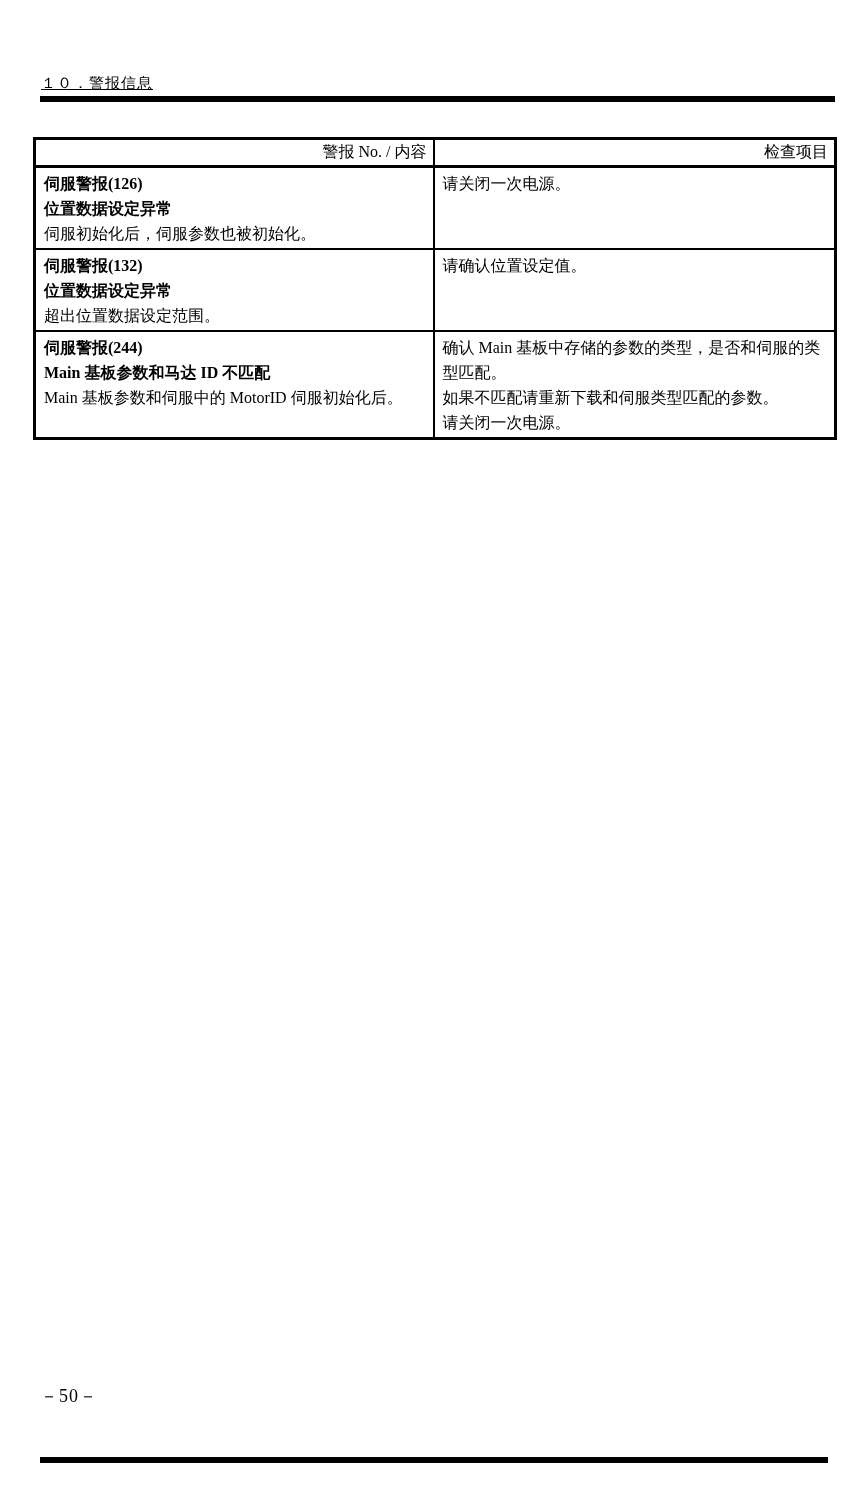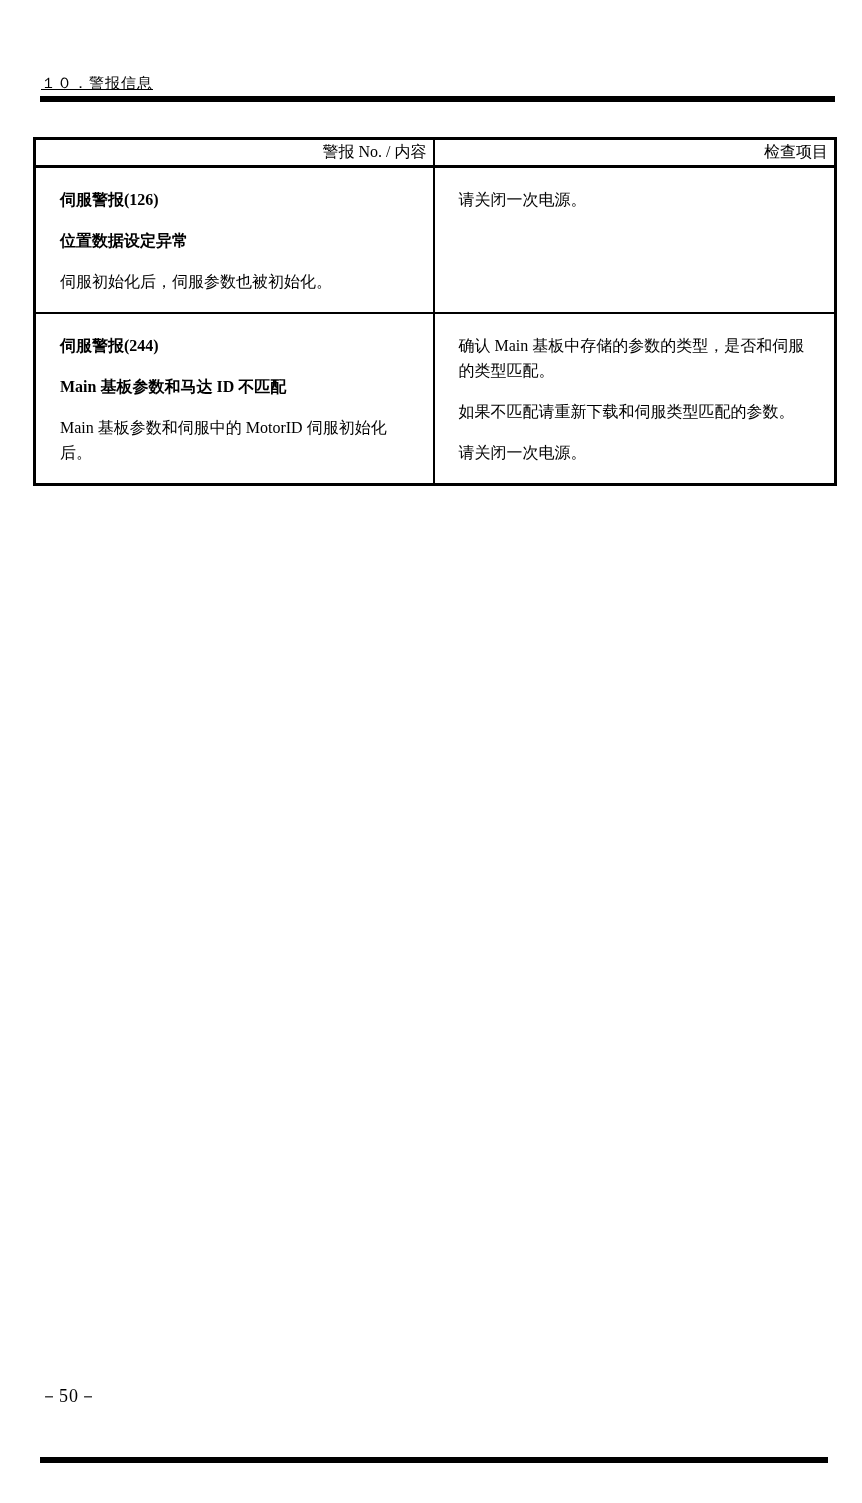--- a/index.html
+++ b/index.html
@@ -49,21 +49,21 @@
     height: 28px;
     padding: 2px 6px;
     font-size: 16px;
   }
   table.alarm-table td {
     border: 2px solid #000000;
     vertical-align: top;
     padding: 3px 8px 2px 8px;
     line-height: 25px;
   }
-  td p { margin: 16px; }
+  td p { margin: 0; }
   .bold-line { font-weight: bold; }
   .footer-rule {
     position: absolute;
     left: 40px;
     top: 1457px;
     width: 788px;
     height: 6px;
     background: #000000;
   }
   .page-number {
@@ -101,20 +101,34 @@
           </div>
     </td>
     <td>
       <div>
             <p>请关闭一次电源。</p>
           </div>
     </td>
   </tr>
 
 
+  <tr>
+    <td>
+      <p class="bold-line">伺服警报(132)</p>
+      <p class="bold-line">位置数据设定异常</p>
+      <div>
+            <p>超出位置数据设定范围。</p>
+          </div>
+    </td>
+    <td>
+      <div>
+            <p>请确认位置设定值。</p>
+          </div>
+    </td>
+  </tr>
 
 
   <tr>
     <td>
       <p class="bold-line">伺服警报(244)</p>
       <p class="bold-line">Main 基板参数和马达 ID 不匹配</p>
       <div>
             <p>Main 基板参数和伺服中的 MotorID 伺服初始化后。</p>
           </div>
     </td>

